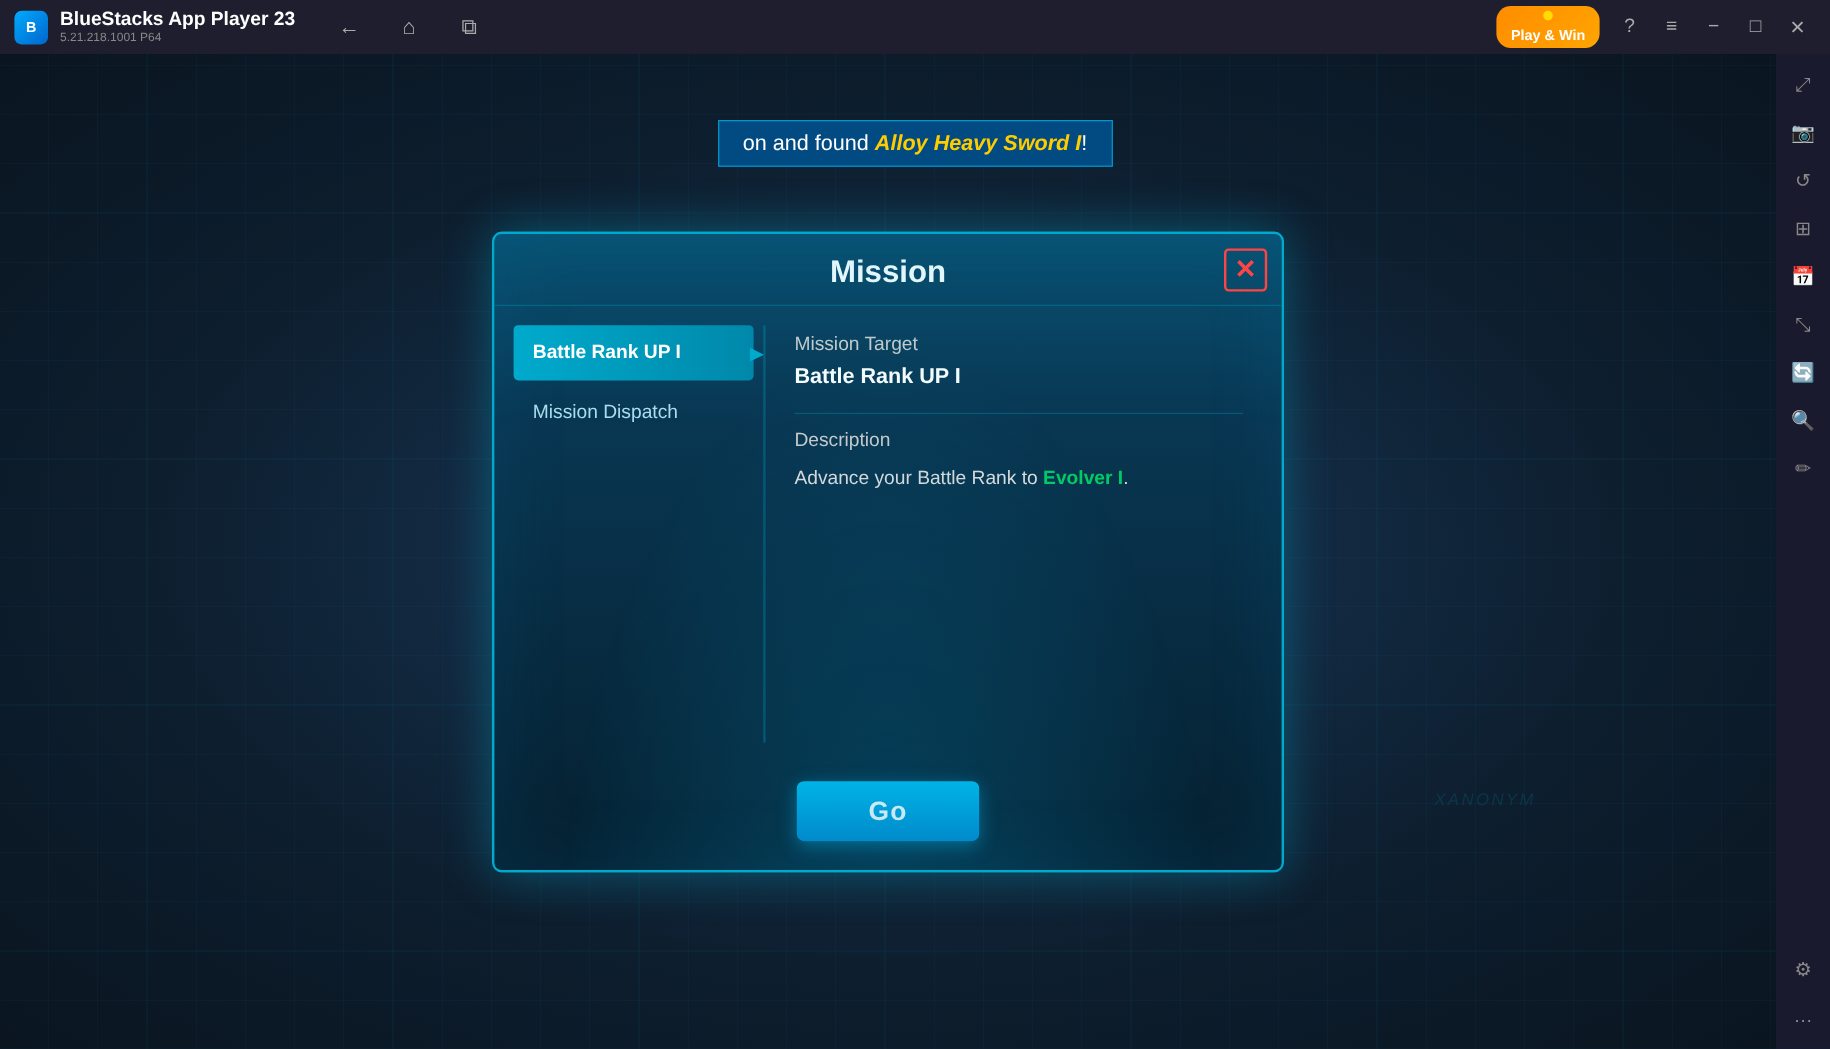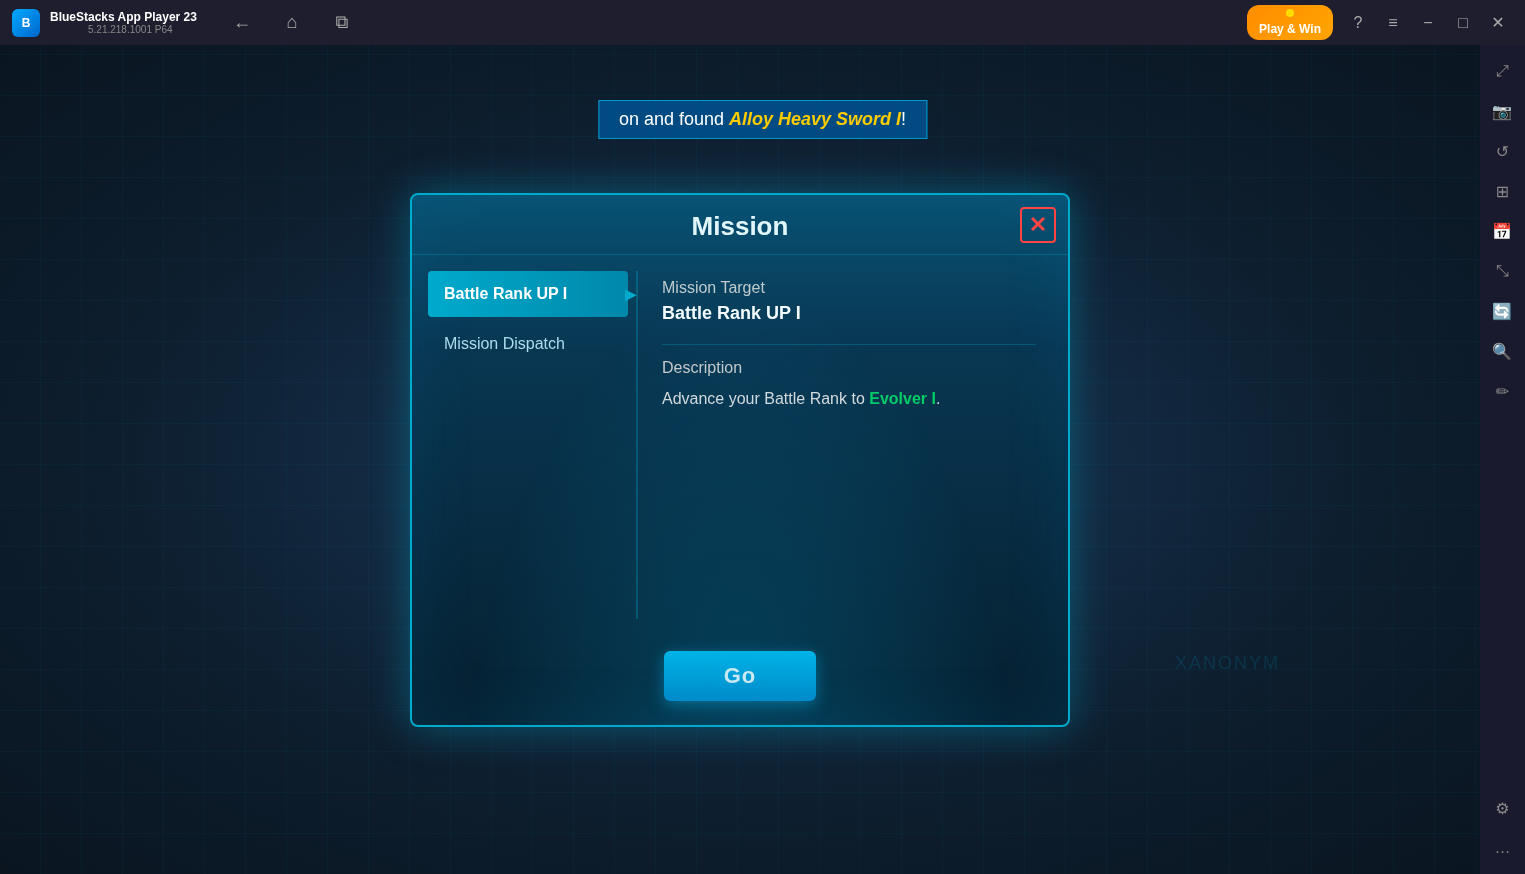--- a/index.html
+++ b/index.html
@@ -67,28 +67,27 @@
       font-weight: bold;
     }
 
     .bs-title {
       display: flex;
       flex-direction: column;
     }
 
     .bs-title-main {
       color: #ffffff;
-      font-size: 12px;
+      font-size: 16px;
       font-weight: bold;
     }
 
     .bs-title-sub {
       color: #888;
       font-size: 10px;
-      margin-left: 38px;
     }
 
     .title-bar-nav {
       display: flex;
       align-items: center;
       gap: 20px;
       padding: 0 20px;
     }
 
     .nav-btn {
@@ -381,22 +380,23 @@
       font-size: 22px;
       font-weight: bold;
       cursor: pointer;
       letter-spacing: 1px;
       box-shadow: 0 4px 15px rgba(0, 170, 220, 0.5);
     }
 
     .watermark {
       position: absolute;
       color: rgba(0, 180, 220, 0.15);
-      font-size: 18px;
+      font-size: 14px;
       letter-spacing: 2px;
+      font-style: italic;
     }
   </style>
 </head>
 <body>
 
 <div class="title-bar">
   <div class="title-bar-left">
     <div class="bs-logo">B</div>
     <div class="bs-title">
       <span class="bs-title-main">BlueStacks App Player 23</span>

